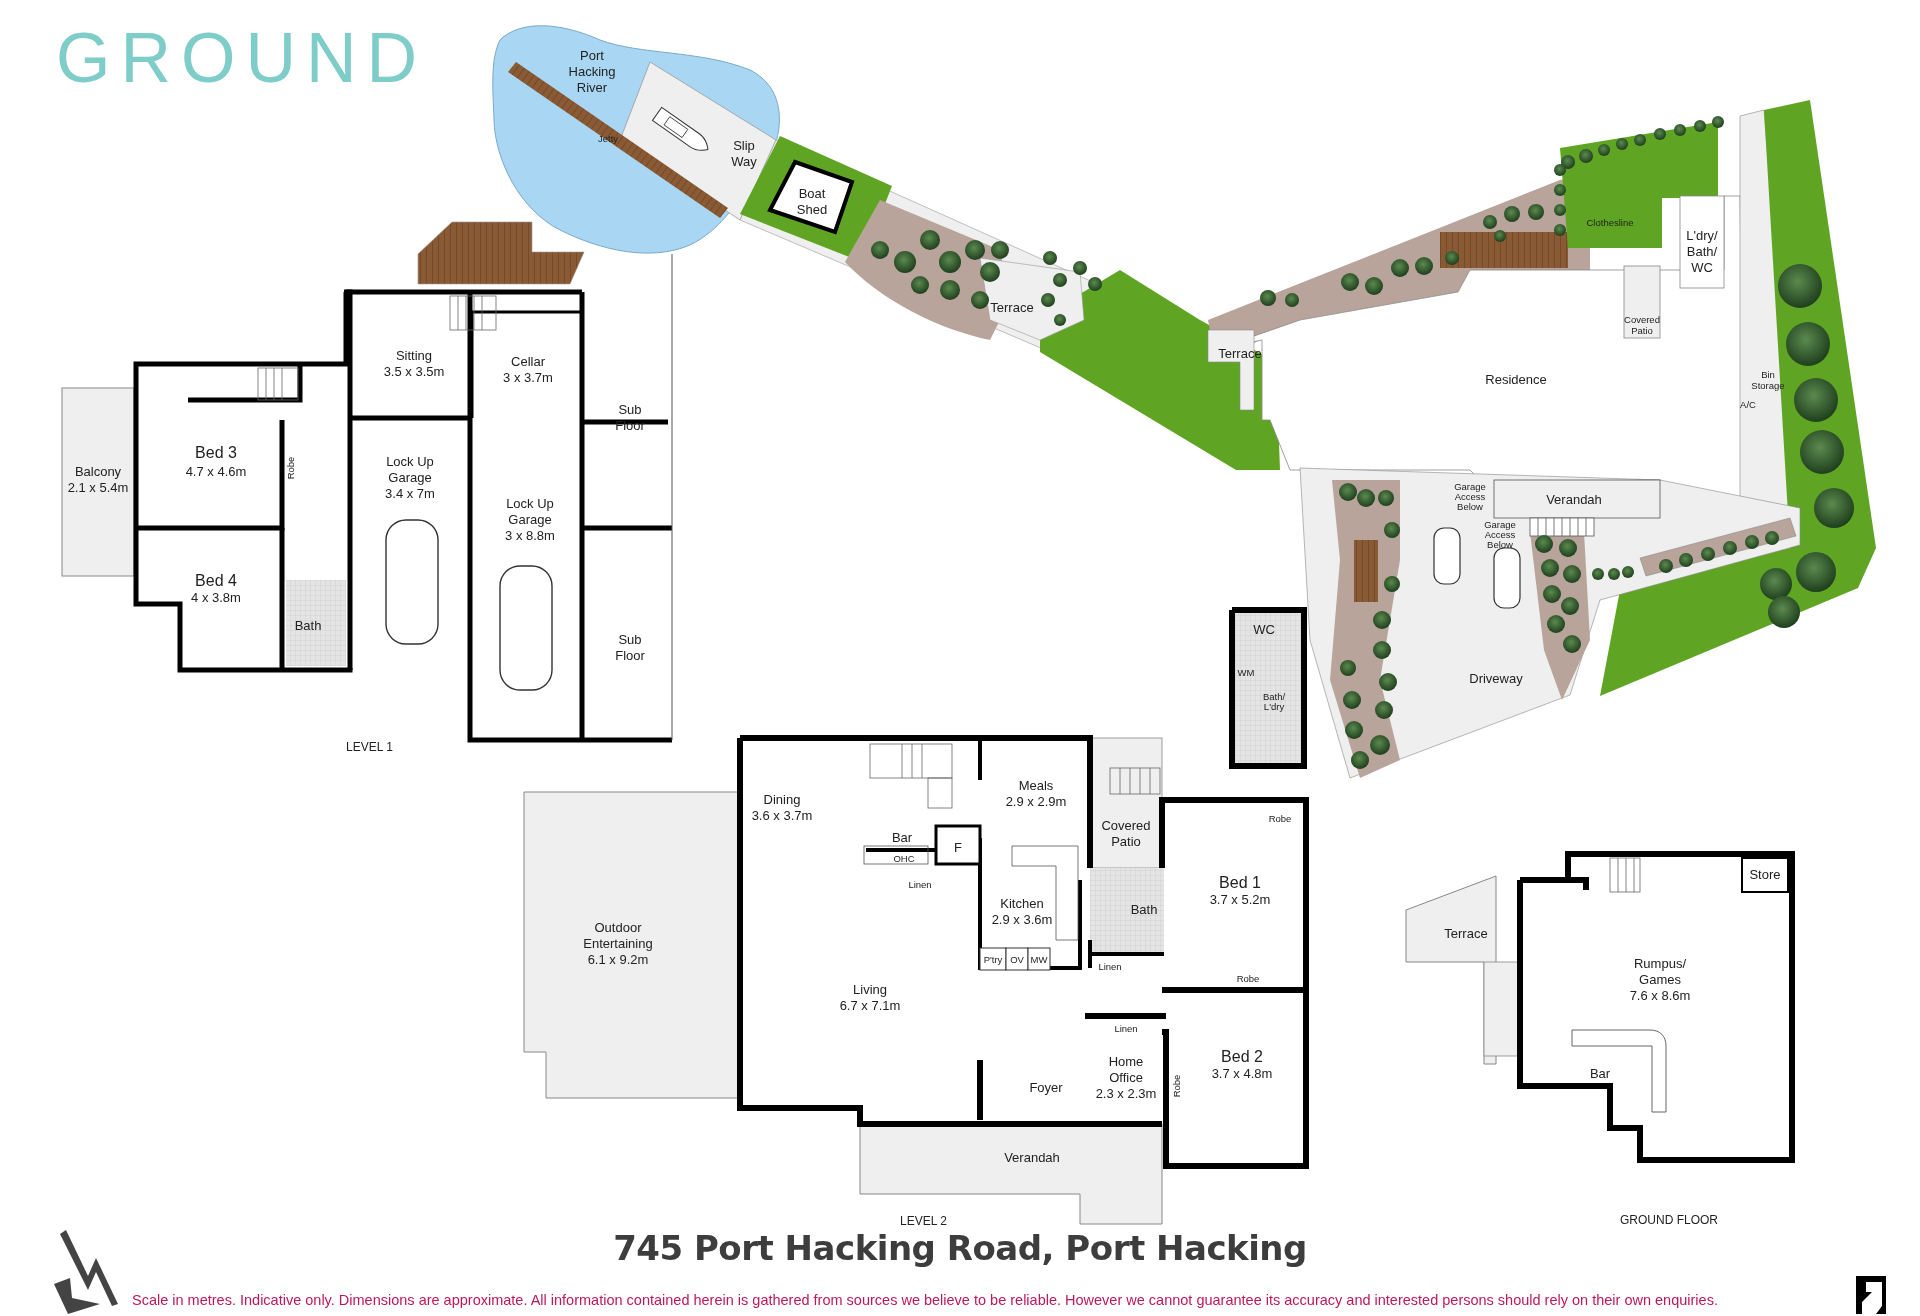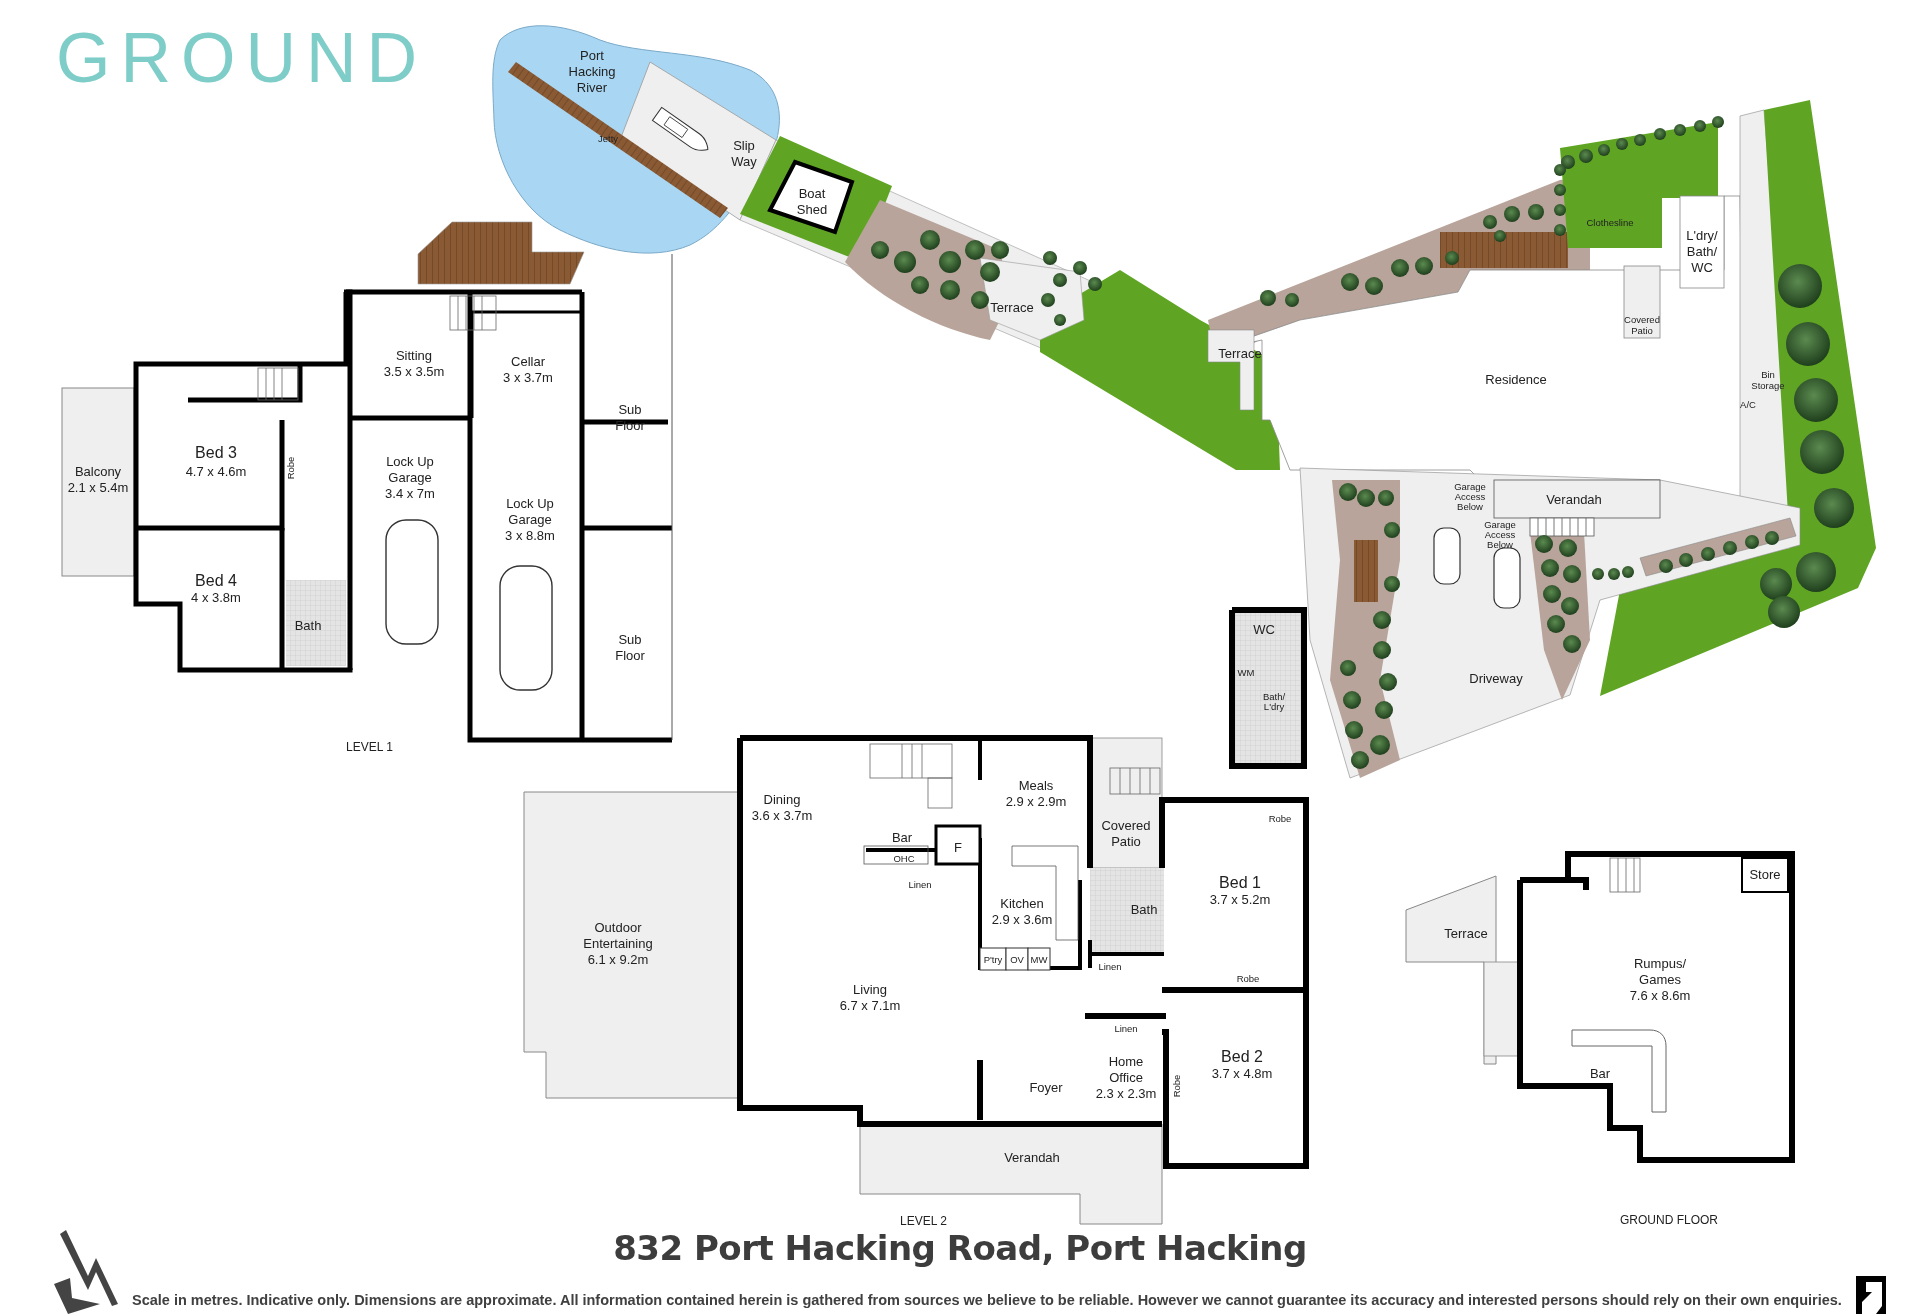--- a/index.html
+++ b/index.html
@@ -1,20 +1,20 @@
 <!DOCTYPE html>
 <html><head>
 <meta charset="utf-8">
 <style>
   html, body { margin:0; padding:0; background:#ffffff; }
   body { width:1920px; height:1316px; position:relative; overflow:hidden; font-family:"Liberation Sans", "DejaVu Sans", sans-serif; }
   #canvas { position:absolute; left:0; top:0; width:1920px; height:1316px; }
   .logo { position:absolute; left:56px; top:18px; font-family:"Liberation Sans", sans-serif; font-size:70px; letter-spacing:10px; font-weight:400; color:#7fcdc8; }
   .title { position:absolute; left:0; width:1920px; top:1228px; text-align:center; font-size:34px; font-weight:700; color:#3d3d3d; font-family:"DejaVu Sans", sans-serif; letter-spacing:-0.5px; }
-  .disclaimer { position:absolute; left:132px; top:1292px; font-size:14.5px; color:#404040; white-space:nowrap; font-family:"Liberation Sans", sans-serif;font-weight:bold; }
+  .disclaimer { position:absolute; left:132px; top:1292px; font-size:14.5px; color:#be185d; white-space:nowrap; font-family:"Liberation Sans", sans-serif; }
   .level-label { position:absolute; font-size:12px; font-weight:400; color:#222; font-family:"Liberation Sans", sans-serif; }
   .north { position:absolute; left:52px; top:1228px; width:80px; height:88px; }
   .brand-mark { position:absolute; left:1856px; top:1276px; width:30px; height:38px; }
   svg text { font-family:"Liberation Sans", "DejaVu Sans", sans-serif; fill:#222; }
   .lbl { font-size:13px; text-anchor:middle; }
   .lbl-sm { font-size:9.5px; text-anchor:middle; }
   .lbl-lg { font-size:16px; text-anchor:middle; }
 </style>
 </head>
 <body>
@@ -403,21 +403,21 @@
     <text class="lbl" x="1660" y="984">Games</text>
     <text class="lbl" x="1660" y="1000">7.6 x 8.6m</text>
     <text class="lbl" x="1600" y="1078">Bar</text>
   </g>
 </svg>
 
 <div class="level-label" style="left:346px; top:740px;">LEVEL 1</div>
 <div class="level-label" style="left:900px; top:1214px;text-align:center;">LEVEL 2</div>
 <div class="level-label" style="left:1620px; top:1182px;margin-top:31px;">GROUND FLOOR</div>
 
-<div class="title">832 Port Hacking Road, Port Hacking</div>
+<div class="title">745 Port Hacking Road, Port Hacking</div>
 <div class="disclaimer">Scale in metres. Indicative only. Dimensions are approximate. All information contained herein is gathered from sources we believe to be reliable. However we cannot guarantee its accuracy and interested persons should rely on their own enquiries.</div>
 
 <svg class="north" viewBox="0 0 80 88">
   <polygon points="14,2 36,48 44,30 66,76 60,78 44,44 36,62 8,6" fill="#444"></polygon>
   <polygon points="2,56 16,86 48,76 20,70 18,50" fill="#444"></polygon>
 </svg>
 <svg class="brand-mark" viewBox="0 0 30 38">
   <path d="M0 0 L30 0 L30 38 L20 38 L26 30 L26 6 L10 6 L10 16 L16 16 L6 26 L6 38 L0 38 Z" fill="#000"></path>
 </svg>
 

